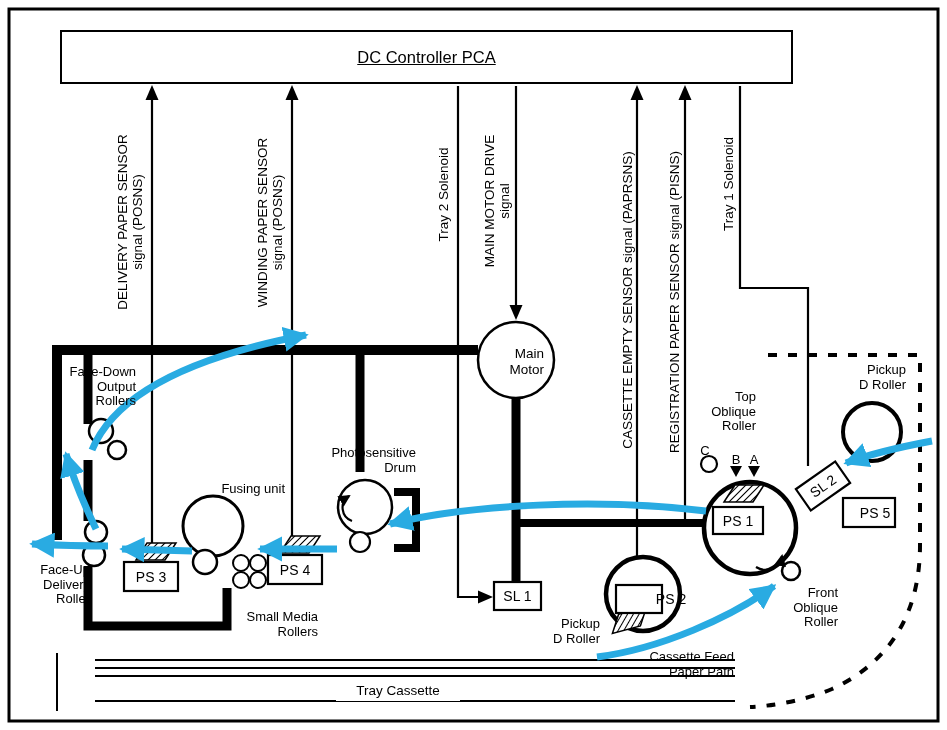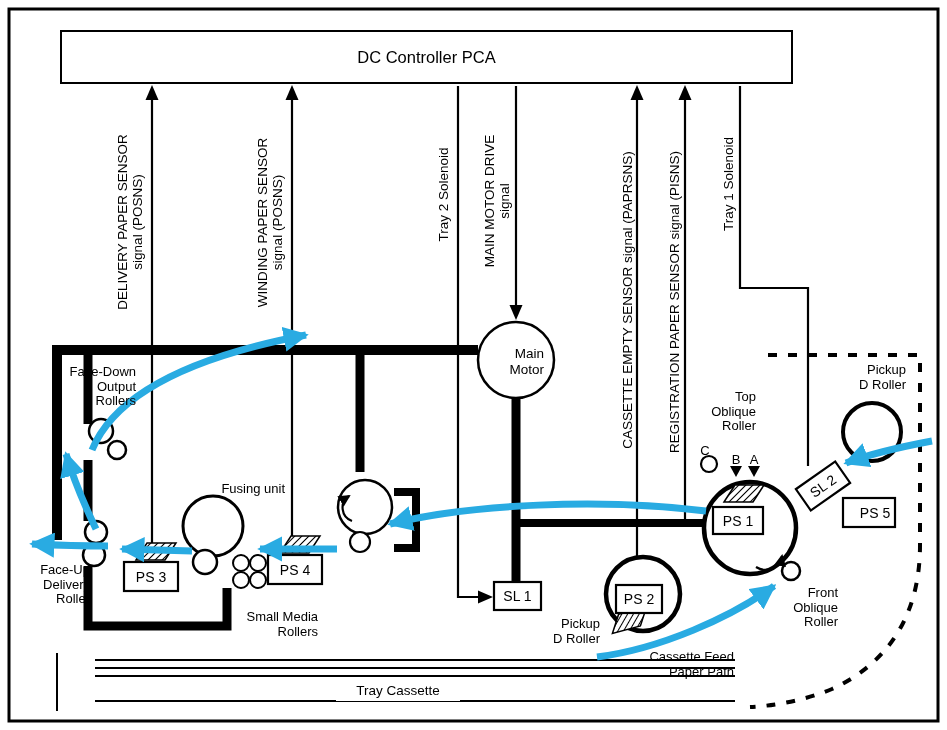--- a/index.html
+++ b/index.html
@@ -1,21 +1,21 @@
 <!DOCTYPE html>
 <html><head>
 <meta charset="utf-8">
 <style>
   * { margin:0; padding:0; box-sizing:border-box; }
   html,body { background:#fff; }
   body { font-family:"Liberation Sans", sans-serif; color:#000; }
   .stage { position:relative; width:947px; height:730px; background:#fff; overflow:hidden; }
   .stage svg { position:absolute; left:0; top:0; }
   .dc-box { position:absolute; left:60px; top:30px; width:733px; height:54px; border:2px solid #000;
-            background:#fff; display:flex; align-items:center; justify-content:center; font-size:16.5px; }
+            background:#fff; display:flex; align-items:center; justify-content:center; font-size:16.5px;text-decoration:underline; }
   .lbl { position:absolute; font-size:13px; line-height:14.5px; text-align:right; white-space:pre-line; }
   .vlabel { position:absolute; font-size:13.5px; line-height:15px; text-align:center; white-space:pre;
             transform-origin:0 0; transform:rotate(-90deg); }
   .box-label { position:absolute; display:flex; align-items:center; justify-content:center; font-size:14px; }
   .marker-letter { position:absolute; font-size:13px; text-align:center; }
   .paper-cassette-label { position:absolute; background:#fff; display:flex; align-items:center;
             justify-content:center; font-size:13.5px; }
 </style>
 </head>
 <body>
@@ -144,20 +144,22 @@
   <div class="vlabel" style="left:482px; top:272px; width:142px;">MAIN MOTOR DRIVE
 signal</div>
   <div class="vlabel" style="left:620px; top:470px; width:340px;">CASSETTE EMPTY SENSOR signal (PAPRSNS)</div>
   <div class="vlabel" style="left:667px; top:472px; width:340px;">REGISTRATION PAPER SENSOR signal (PISNS)</div>
   <div class="vlabel" style="left:721px; top:240px; width:112px;">Tray 1 Solenoid</div>
 
   <div class="lbl" style="left:60px; top:365px; width:76px;">Face-Down
 Output
 Rollers</div>
   <div class="lbl" style="left:178px; top:482px; width:70px;margin-left:37px;">Fusing unit</div>
+  <div class="lbl" style="left:320px; top:446px; width:96px;">Photosensitive
+Drum</div>
   <div class="lbl" style="left:488px; top:346px; width:56px; font-size:13.5px; line-height:16px;">Main
 Motor</div>
   <div class="lbl" style="left:20px; top:563px; width:70px;">Face-Up
 Delivery
 Roller</div>
   <div class="lbl" style="left:230px; top:610px; width:88px;">Small Media
 Rollers</div>
   <div class="lbl" style="left:534px; top:617px; width:66px;">Pickup
 D Roller</div>
   <div class="lbl" style="left:826px; top:363px; width:80px;">Pickup
@@ -172,18 +174,18 @@
 Paper Path</div>
   <div class="paper-cassette-label" style="left:336px; top:679px; width:124px; height:22px;">Tray Cassette</div>
 
   <div class="marker-letter" style="left:697px; top:443px; width:16px;">C</div>
   <div class="marker-letter" style="left:728px; top:452px; width:16px;">B</div>
   <div class="marker-letter" style="left:746px; top:452px; width:16px;">A</div>
 
   <div class="box-label" style="left:124px; top:562px; width:54px; height:29px;">PS 3</div>
   <div class="box-label" style="left:268px; top:555px; width:54px; height:29px;border-radius:7px;">PS 4</div>
   <div class="box-label" style="left:494px; top:582px; width:47px; height:28px;">SL 1</div>
-  <div class="box-label" style="left:616px; top:585px; width:46px; height:28px;">PS 2</div>
+  <div class="box-label" style="left:648px; top:585px; width:46px; height:28px;">PS 2</div>
   <div class="box-label" style="left:713px; top:507px; width:50px; height:27px;">PS 1</div>
   <div class="box-label" style="left:843px; top:498px; width:64px; height:29px;">PS 5</div>
   <div class="box-label" style="left:799px; top:473px; width:48px; height:26px; transform:rotate(-35deg);">SL 2</div>
 
 </div>
 
 </body></html>

